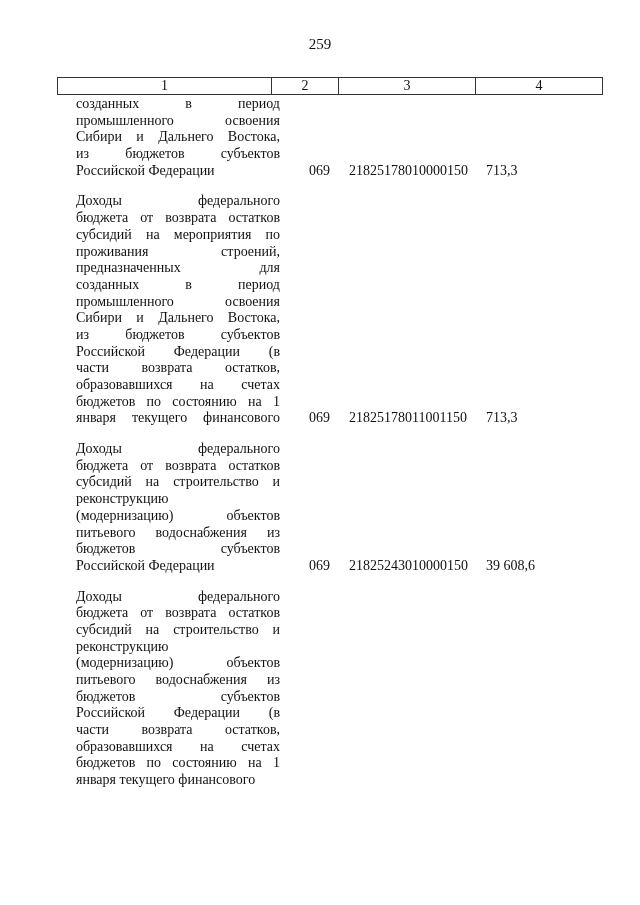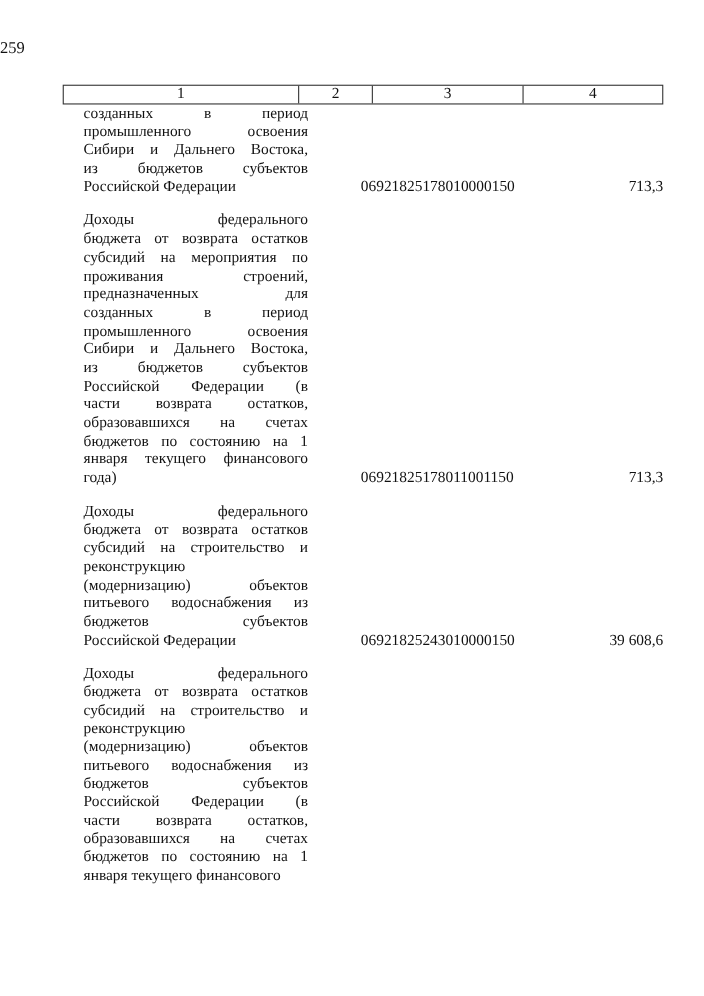--- a/index.html
+++ b/index.html
@@ -13,21 +13,21 @@
       position: relative;
       overflow: hidden;
       font-family: "Liberation Serif", "DejaVu Serif", serif;
       color: #111111;
     }
     .page-number {
       position: absolute;
       top: 36px;
       left: 0;
       width: 640px;
-      text-align: left;
+      text-align: center;
       font-size: 15px;
     }
     .header-table {
       position: absolute;
       top: 77px;
       left: 57px;
       width: 546px;
       height: 18px;
       border: 1px solid #333;
       box-sizing: border-box;
@@ -72,30 +72,30 @@
     .c1 .line {
       display: block;
       text-align: justify;
       text-align-last: justify;
       white-space: nowrap;
       height: 16.7px;
     }
     .c1 .line.last { text-align-last: left; }
     .c2 {
       width: 69px;
-      text-align: right;
+      text-align: center;
       padding-left: 10px;
       box-sizing: border-box;
     }
     .c3 {
       width: 137px;
     }
     .c4 {
       flex: 1;
-      text-align: right;
+      text-align: left;
       padding-right: 0px;
     }
     .row.open .c2, .row.open .c3, .row.open .c4 { visibility: hidden; }
   </style>
 </head>
 <body>
 
 <div class="page-number">259</div>
 
 <div class="header-table">
@@ -127,21 +127,20 @@
         <span class="line">предназначенных для</span>
         <span class="line">созданных в период</span>
         <span class="line">промышленного освоения</span>
         <span class="line">Сибири и Дальнего Востока,</span>
         <span class="line">из бюджетов субъектов</span>
         <span class="line">Российской Федерации (в</span>
         <span class="line">части возврата остатков,</span>
         <span class="line">образовавшихся на счетах</span>
         <span class="line">бюджетов по состоянию на 1</span>
         <span class="line">января текущего финансового</span>
-        <span class="line last">года)</span>
       </div>
       <div class="c2">069</div>
       <div class="c3">21825178011001150</div>
       <div class="c4">713,3</div>
     </div>
     <div class="row">
       <div class="c1">
         <span class="line">Доходы федерального</span>
         <span class="line">бюджета от возврата остатков</span>
         <span class="line">субсидий на строительство и</span>

